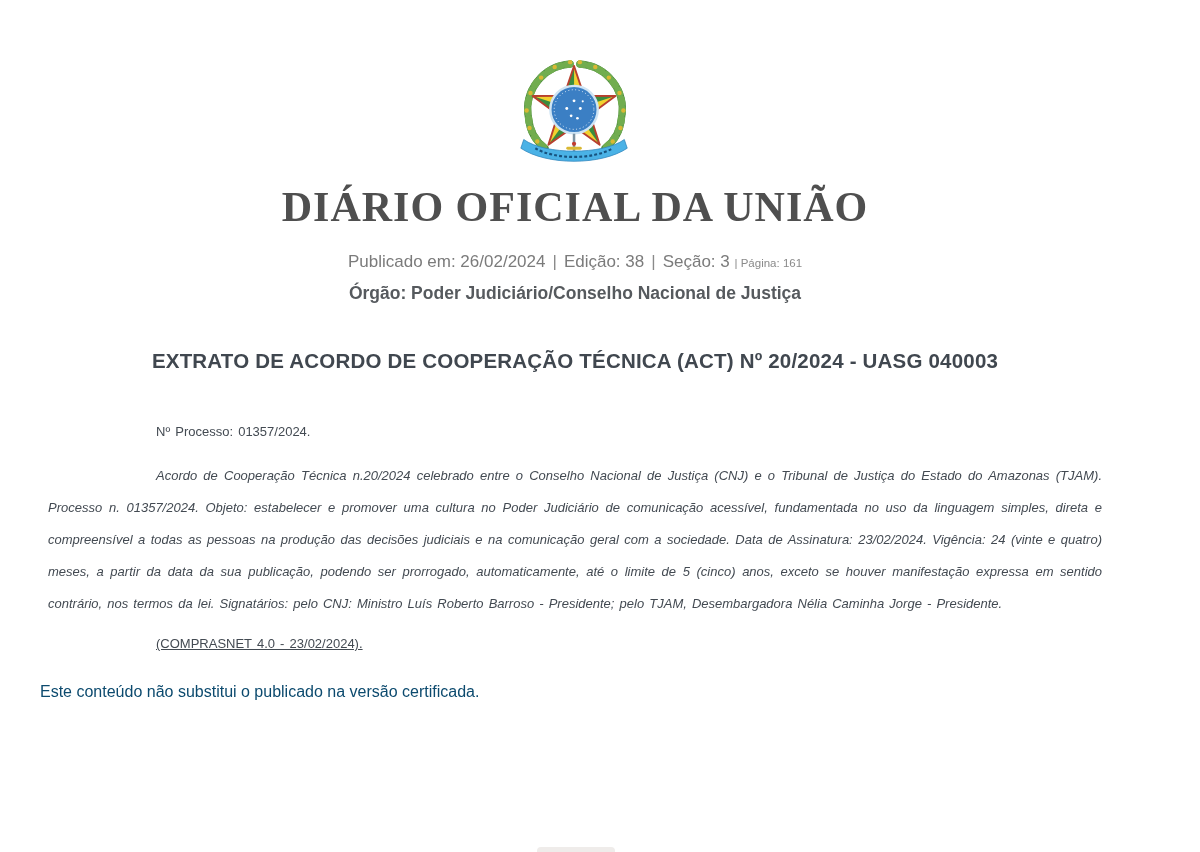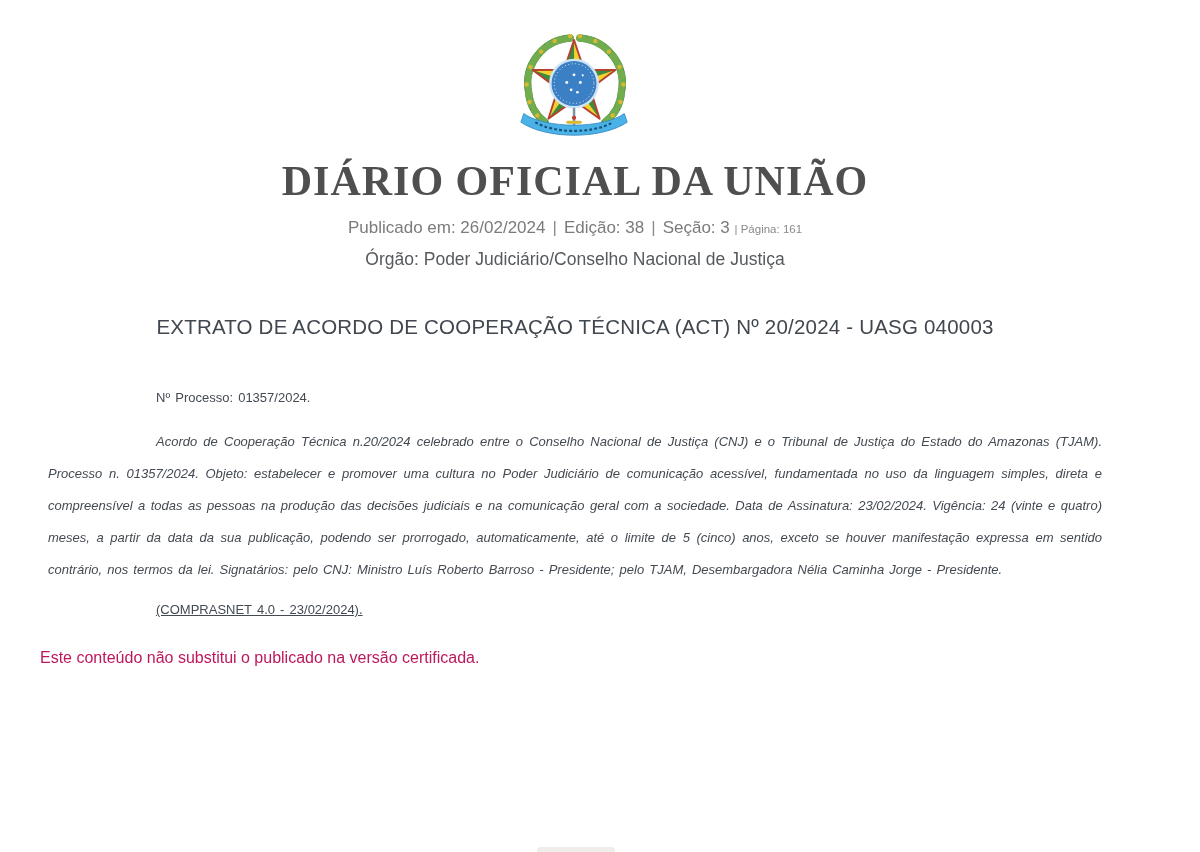--- a/index.html
+++ b/index.html
@@ -13,62 +13,62 @@
     position: relative;
     overflow: hidden;
     font-family: "Liberation Sans", sans-serif;
     color: #434a52;
   }
   .page {
     padding: 0 90px 0 40px; 
   }
   .doc-header {
     text-align: center;
-    padding-top: 28px;
+    padding-top: 54px;
   }
   .emblem {
     display: inline-block;
     line-height: 0;
   }
   .gazette-title {
     margin-top: 12px;
     font-family: "Liberation Serif", serif;
     font-weight: bold;
     font-size: 42px;
     line-height: 48px;
     letter-spacing: 1px;
     color: #4f4f4f;
   }
   .meta-line {
-    margin-top: 12px;
+    margin-top: 20px;
     font-size: 17px;
     line-height: 22px;
     color: #7b7b7b;
   }
   .meta-line .sep {
     margin: 0 7px;
     color: #8a8a8a;
   }
   .meta-small {
     font-size: 11.5px;
     color: #8a8a8a;
   }
   .organ-line {
     margin-top: 8px;
     font-size: 17.5px;
     line-height: 22px;
-    font-weight: normal;
+    font-weight: bold;
     color: #565a5e;
   }
   .article-heading {
     margin-top: 44px;
     text-align: center;
     font-size: 20.5px;
     line-height: 26px;
-    font-weight: normal;
+    font-weight: bold;
     color: #40474f;
     letter-spacing: 0.2px;
   }
   .body-par {
     font-size: 13px;
     line-height: 32px;
     color: #434a52;
     word-spacing: 1.5px;
     margin: 8px;
   }
@@ -84,21 +84,21 @@
   }
   .par-comprasnet {
     margin-top: 8px;
     text-indent: 108px;
     text-decoration: underline;
   }
   .disclaimer {
     margin-top: 22px;
     font-size: 16px;
     line-height: 20px;
-    color: #be185d;
+    color: #0c4a6e;
   }
   .bottom-cut {
     position: absolute;
     left: 537px;
     bottom: -3px;
     width: 78px;
     height: 8px;
     border-radius: 4px;
     background: #efecea;
   }

